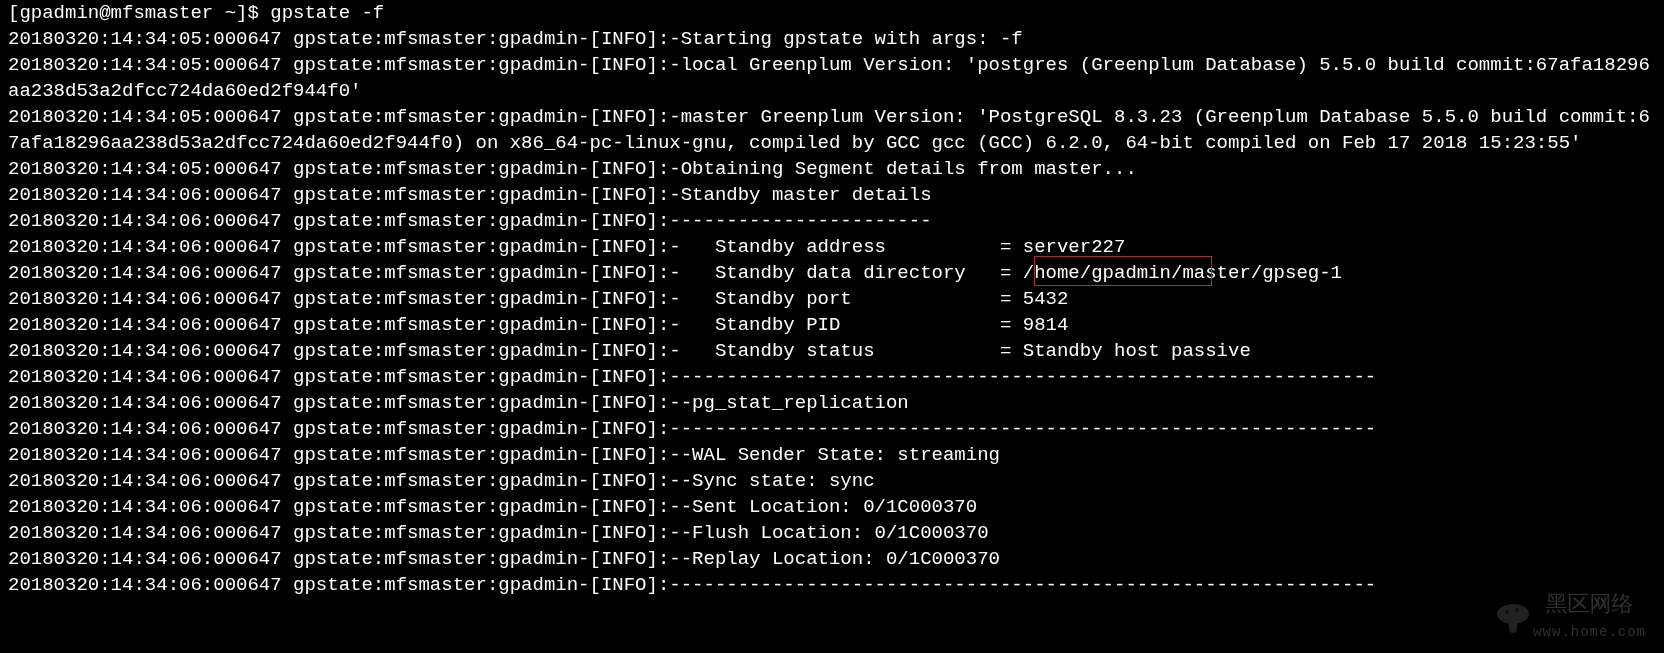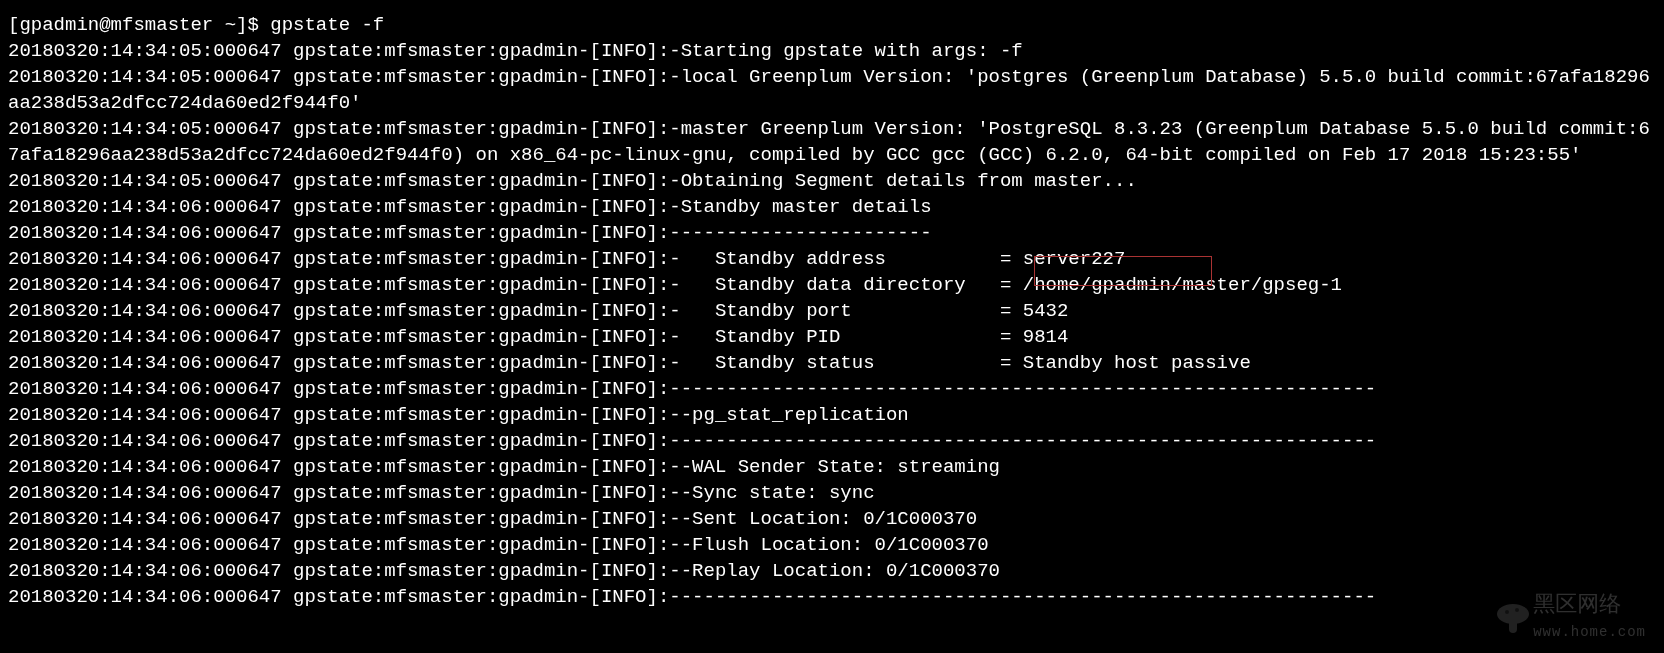--- a/index.html
+++ b/index.html
@@ -8,21 +8,21 @@
     background: #000;
     color: #fff;
     font-family: "Consolas", "Courier New", monospace;
     font-size: 19px;
     line-height: 26px;
     width: 1664px;
     height: 653px;
     overflow: hidden;
   }
   .terminal {
-    padding: 12px 8px;
+    padding: 0 8px;
     white-space: pre;
     position: relative;
   }
   .line {
     display: block;
   }
   .highlight-box {
     position: absolute;
     border: 1px solid #a33;
     background: transparent;
@@ -31,20 +31,21 @@
   .watermark {
     position: absolute;
     right: 18px;
     bottom: 8px;
     opacity: 0.25;
     color: #bbb;
     font-size: 22px;
     display: flex;
     align-items: center;
     pointer-events: none;
+    text-align: center;
   }
   .watermark svg { opacity: 0.7; }
   .sub { font-size: 14px; letter-spacing: 1px; }
 </style>
 </head>
 <body>
 
 <div class="terminal" id="term"><span class="line">[gpadmin@mfsmaster ~]$ gpstate -f</span><span class="line">20180320:14:34:05:000647 gpstate:mfsmaster:gpadmin-[INFO]:-Starting gpstate with args: -f</span><span class="line">20180320:14:34:05:000647 gpstate:mfsmaster:gpadmin-[INFO]:-local Greenplum Version: 'postgres (Greenplum Database) 5.5.0 build commit:67afa18296</span><span class="line">aa238d53a2dfcc724da60ed2f944f0'</span><span class="line">20180320:14:34:05:000647 gpstate:mfsmaster:gpadmin-[INFO]:-master Greenplum Version: 'PostgreSQL 8.3.23 (Greenplum Database 5.5.0 build commit:6</span><span class="line">7afa18296aa238d53a2dfcc724da60ed2f944f0) on x86_64-pc-linux-gnu, compiled by GCC gcc (GCC) 6.2.0, 64-bit compiled on Feb 17 2018 15:23:55'</span><span class="line">20180320:14:34:05:000647 gpstate:mfsmaster:gpadmin-[INFO]:-Obtaining Segment details from master...</span><span class="line">20180320:14:34:06:000647 gpstate:mfsmaster:gpadmin-[INFO]:-Standby master details</span><span class="line">20180320:14:34:06:000647 gpstate:mfsmaster:gpadmin-[INFO]:-----------------------</span><span class="line">20180320:14:34:06:000647 gpstate:mfsmaster:gpadmin-[INFO]:-   Standby address          = server227</span><span class="line">20180320:14:34:06:000647 gpstate:mfsmaster:gpadmin-[INFO]:-   Standby data directory   = /home/gpadmin/master/gpseg-1</span><span class="line">20180320:14:34:06:000647 gpstate:mfsmaster:gpadmin-[INFO]:-   Standby port             = 5432</span><span class="line">20180320:14:34:06:000647 gpstate:mfsmaster:gpadmin-[INFO]:-   Standby PID              = 9814</span><span class="line">20180320:14:34:06:000647 gpstate:mfsmaster:gpadmin-[INFO]:-   Standby status           = Standby host passive</span><span class="line">20180320:14:34:06:000647 gpstate:mfsmaster:gpadmin-[INFO]:--------------------------------------------------------------</span><span class="line">20180320:14:34:06:000647 gpstate:mfsmaster:gpadmin-[INFO]:--pg_stat_replication</span><span class="line">20180320:14:34:06:000647 gpstate:mfsmaster:gpadmin-[INFO]:--------------------------------------------------------------</span><span class="line">20180320:14:34:06:000647 gpstate:mfsmaster:gpadmin-[INFO]:--WAL Sender State: streaming</span><span class="line">20180320:14:34:06:000647 gpstate:mfsmaster:gpadmin-[INFO]:--Sync state: sync</span><span class="line">20180320:14:34:06:000647 gpstate:mfsmaster:gpadmin-[INFO]:--Sent Location: 0/1C000370</span><span class="line">20180320:14:34:06:000647 gpstate:mfsmaster:gpadmin-[INFO]:--Flush Location: 0/1C000370</span><span class="line">20180320:14:34:06:000647 gpstate:mfsmaster:gpadmin-[INFO]:--Replay Location: 0/1C000370</span><span class="line">20180320:14:34:06:000647 gpstate:mfsmaster:gpadmin-[INFO]:--------------------------------------------------------------</span></div>
 
 <div class="highlight-box" id="hl" style="top: 256px; left: 1034px; width: 176px; height: 28px;"></div>

